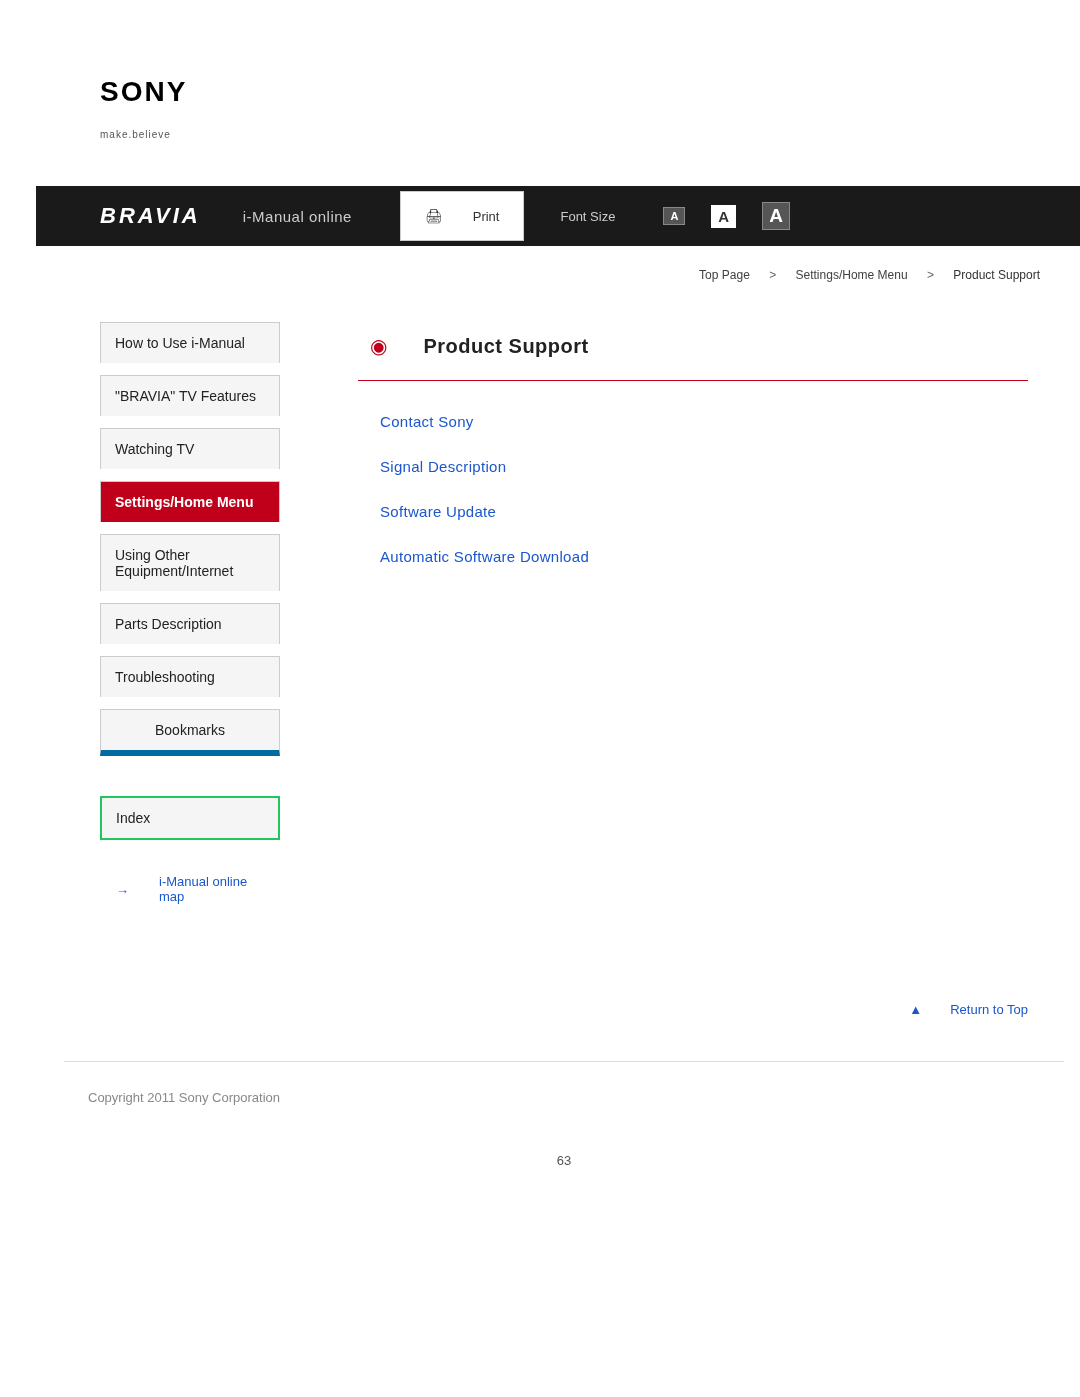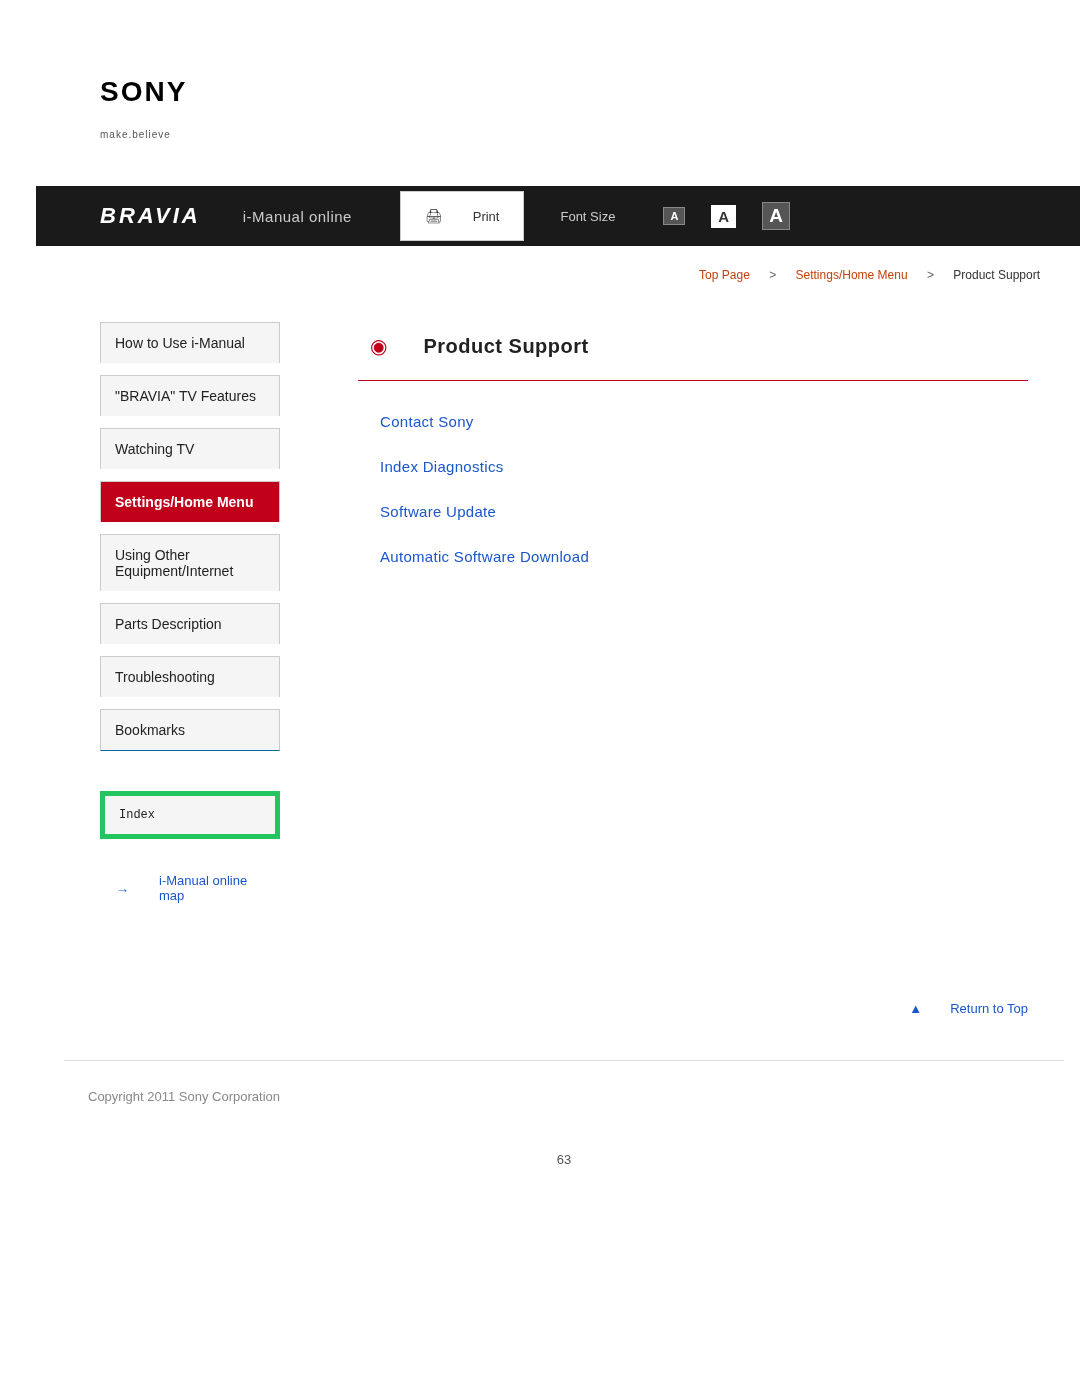--- a/index.html
+++ b/index.html
@@ -113,21 +113,21 @@
       margin-top: 10px;
     }
 
     
     .breadcrumb-area {
       text-align: right;
       padding: 10px 40px 4px 40px;
       font-size: 12px;
     }
     .breadcrumb-area a, .breadcrumb-area span.bc-link {
-      color: #c2410c;
+      color: #404040;
       text-decoration: none;
       cursor: pointer;
     }
     .breadcrumb-area .bc-sep {
       color: #666;
       margin: 0 4px;
     }
     .breadcrumb-area .bc-current {
       color: #333;
     }
@@ -156,27 +156,26 @@
       background: #c0001a;
       color: #fff;
       font-weight: bold;
     }
     .sidebar-gap {
       height: 16px;
     }
     .sidebar-index {
       display: block;
       padding: 12px 14px;
-      border: 5px solid #22c55e;
-      font-size: 12px;
+      border: 2px solid #22c55e;
+      font-size: 14px;
       background: #f5f5f5;
       cursor: pointer;
       color: #222;
       text-decoration: none;
-      font-family: Liberation Mono, monospace;
     }
     .sidebar-map-link {
       display: flex;
       align-items: center;
       gap: 6px;
       padding: 10px 4px;
       font-size: 13px;
       color: #1a56cc;
       cursor: pointer;
       text-decoration: none;
@@ -300,41 +299,41 @@
 <div class="main-layout">
 
   <nav class="sidebar">
     <a class="sidebar-item">How to Use i-Manual</a>
     <a class="sidebar-item">"BRAVIA" TV Features</a>
     <a class="sidebar-item">Watching TV</a>
     <a class="sidebar-item active">Settings/Home Menu</a>
     <a class="sidebar-item">Using Other Equipment/Internet</a>
     <a class="sidebar-item">Parts Description</a>
     <a class="sidebar-item">Troubleshooting</a>
-    <a class="sidebar-item" style="border-bottom:1px solid #0369a1;">Bookmarks</a>
+    <a class="sidebar-item" style="border-bottom:6px solid #0369a1;text-align:center;">Bookmarks</a>
 
     <div class="sidebar-gap"></div>
 
     <a class="sidebar-index">Index</a>
 
     <a class="sidebar-map-link">
       <span class="arrow-right">→</span>
       <span>i-Manual online map</span>
     </a>
   </nav>
 
   <main class="content-area">
     <div class="page-title-row">
       <span class="page-icon">◉</span>
       <span class="page-title">Product Support</span>
     </div>
 
     <div class="content-links">
       <a class="content-link">Contact Sony</a>
-      <a class="content-link">Index Diagnostics</a>
+      <a class="content-link">Signal Description</a>
       <a class="content-link">Software Update</a>
       <a class="content-link">Automatic Software Download</a>
     </div>
   </main>
 
 </div>
 
 <div class="return-to-top-row">
   <a class="return-to-top">
     <span>▲</span>

